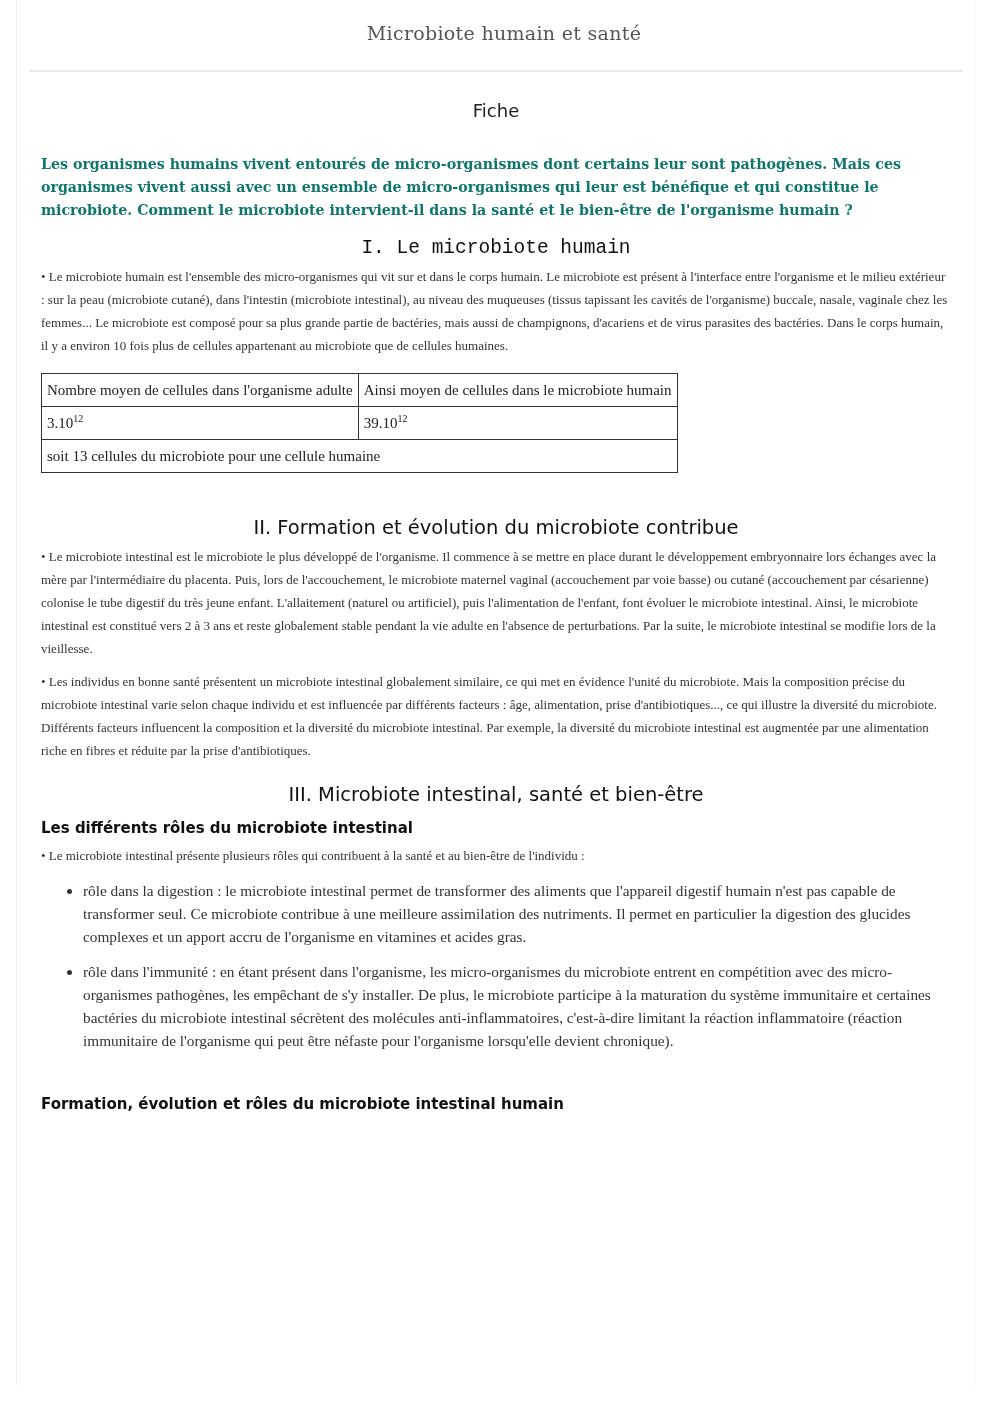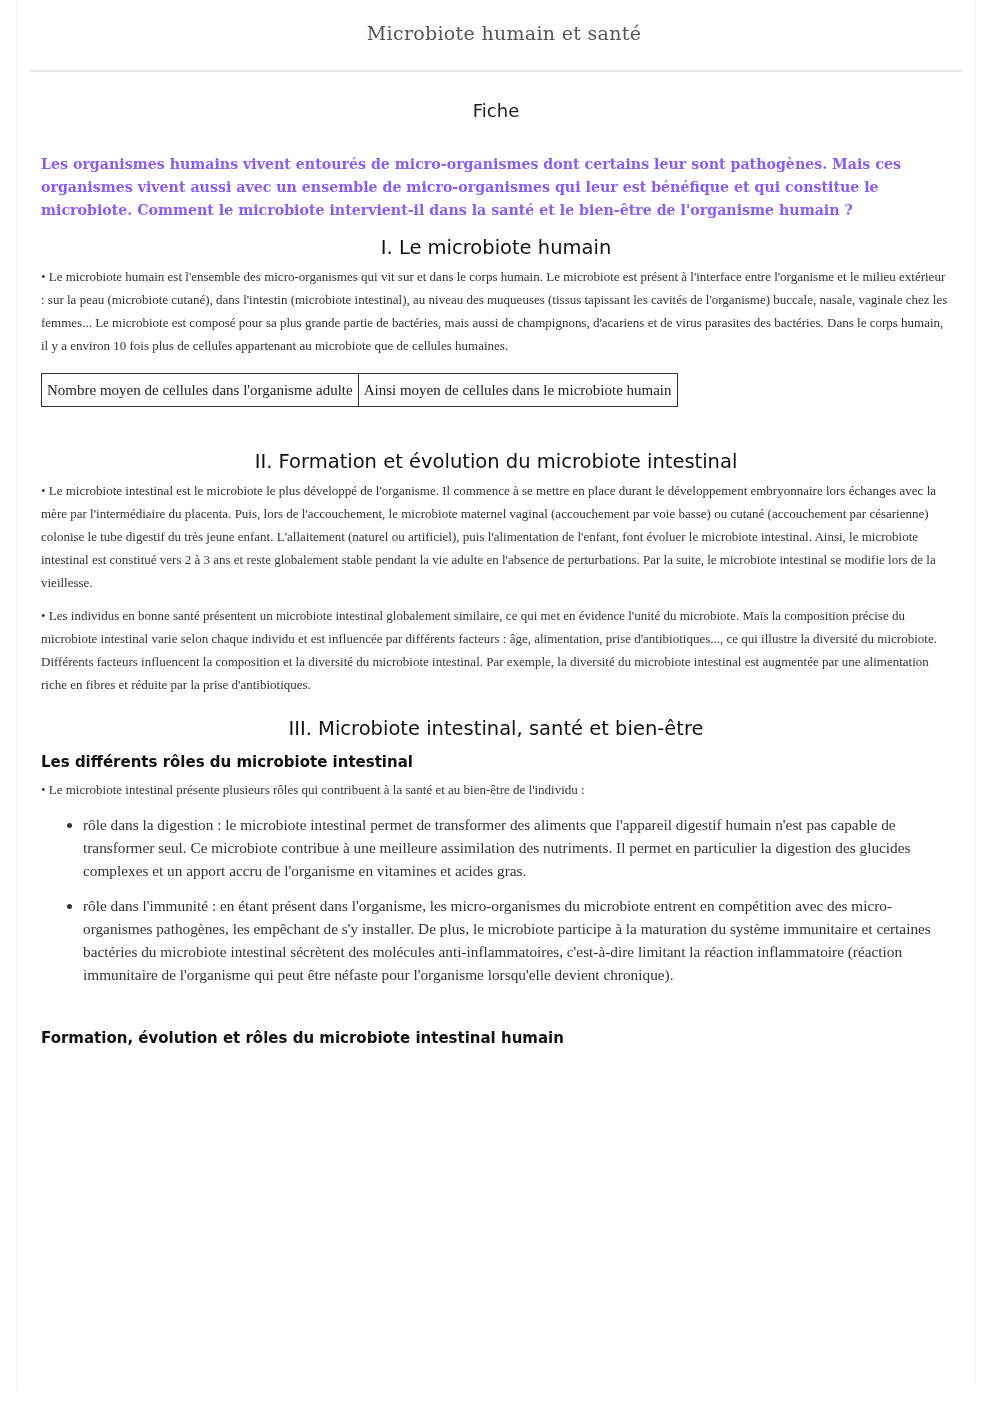--- a/index.html
+++ b/index.html
@@ -21,21 +21,21 @@
     .subtitle {
       position: absolute; left: 0; right: 0; top: 88px; text-align: center;
       font-family: "DejaVu Sans", sans-serif; font-size: 18px; color: #222; margin-top: 12px;
     }
     .content {
       position: absolute; left: 24px; width: 910px; top: 153px;
       font-family: "DejaVu Serif", serif; color: #333;
     }
     .intro {
       font-family: "DejaVu Serif", serif; font-weight: bold; font-size: 14.2px;
-      line-height: 23px; color: #8b5cf6; margin: 0;
+      line-height: 23px; color: #0f766e; margin: 0;
     }
     h2 {
       font-family: "DejaVu Sans", sans-serif; font-weight: normal; font-size: 19.5px;
       color: #111; text-align: center; margin: 0; line-height: 26px;
     }
     h3 {
       font-family: "DejaVu Sans", sans-serif; font-weight: bold; font-size: 15px;
       color: #111; text-align: left; margin: 0; line-height: 20px;
     }
     p.body {
@@ -61,33 +61,40 @@
 <body>
 
 <div class="page">
   <div class="site-title">Microbiote humain et santé</div>
   <div class="hr"></div>
   <div class="subtitle">Fiche</div>
 
   <div class="content">
     <p class="intro">Les organismes humains vivent entourés de micro-organismes dont certains leur sont pathogènes. Mais ces organismes vivent aussi avec un ensemble de micro-organismes qui leur est bénéfique et qui constitue le microbiote. Comment le microbiote intervient-il dans la santé et le bien-être de l'organisme humain ?</p>
 
-    <h2 style="margin-top:13px;">I. Le microbiote humain</h2>
+    <h2 style="margin-top:13px;font-family:Liberation Mono, monospace;">I. Le microbiote humain</h2>
     <p class="body" style="margin-top:4px;">• Le microbiote humain est l'ensemble des micro-organismes qui vit sur et dans le corps humain. Le microbiote est présent à l'interface entre l'organisme et le milieu extérieur : sur la peau (microbiote cutané), dans l'intestin (microbiote intestinal), au niveau des muqueuses (tissus tapissant les cavités de l'organisme) buccale, nasale, vaginale chez les femmes... Le microbiote est composé pour sa plus grande partie de bactéries, mais aussi de champignons, d'acariens et de virus parasites des bactéries. Dans le corps humain, il y a environ 10 fois plus de cellules appartenant au microbiote que de cellules humaines.</p>
 
     <table class="cells" style="margin-top:16px;">
       <tbody>
           <tr>
         <td>Nombre moyen de cellules dans l'organisme adulte</td>
         <td>Ainsi moyen de cellules dans le microbiote humain</td>
       </tr>
+      <tr>
+        <td><span>3.10</span><sup>12</sup></td>
+        <td><span>39.10</span><sup>12</sup></td>
+      </tr>
+      <tr>
+        <td colspan="2">soit 13 cellules du microbiote pour une cellule humaine</td>
+      </tr>
     </tbody>
       </table>
 
-    <h2 style="margin-top:42px;">II. Formation et évolution du microbiote intestinal</h2>
+    <h2 style="margin-top:42px;">II. Formation et évolution du microbiote contribue</h2>
     <p class="body" style="margin-top:4px;">• Le microbiote intestinal est le microbiote le plus développé de l'organisme. Il commence à se mettre en place durant le développement embryonnaire lors échanges avec la mère par l'intermédiaire du placenta. Puis, lors de l'accouchement, le microbiote maternel vaginal (accouchement par voie basse) ou cutané (accouchement par césarienne) colonise le tube digestif du très jeune enfant. L'allaitement (naturel ou artificiel), puis l'alimentation de l'enfant, font évoluer le microbiote intestinal. Ainsi, le microbiote intestinal est constitué vers 2 à 3 ans et reste globalement stable pendant la vie adulte en l'absence de perturbations. Par la suite, le microbiote intestinal se modifie lors de la vieillesse.</p>
     <p class="body" style="margin-top:10px;">• Les individus en bonne santé présentent un microbiote intestinal globalement similaire, ce qui met en évidence l'unité du microbiote. Mais la composition précise du microbiote intestinal varie selon chaque individu et est influencée par différents facteurs : âge, alimentation, prise d'antibiotiques..., ce qui illustre la diversité du microbiote. Différents facteurs influencent la composition et la diversité du microbiote intestinal. Par exemple, la diversité du microbiote intestinal est augmentée par une alimentation riche en fibres et réduite par la prise d'antibiotiques.</p>
 
     <h2 style="margin-top:20px;">III. Microbiote intestinal, santé et bien-être</h2>
     <h3 style="margin-top:10px;">Les différents rôles du microbiote intestinal</h3>
     <p class="body" style="margin-top:6px;">• Le microbiote intestinal présente plusieurs rôles qui contribuent à la santé et au bien-être de l'individu :</p>
     <ul class="roles">
       <li>rôle dans la digestion : le microbiote intestinal permet de transformer des aliments que l'appareil digestif humain n'est pas capable de transformer seul. Ce microbiote contribue à une meilleure assimilation des nutriments. Il permet en particulier la digestion des glucides complexes et un apport accru de l'organisme en vitamines et acides gras.</li>
       <li>rôle dans l'immunité : en étant présent dans l'organisme, les micro-organismes du microbiote entrent en compétition avec des micro-organismes pathogènes, les empêchant de s'y installer. De plus, le microbiote participe à la maturation du système immunitaire et certaines bactéries du microbiote intestinal sécrètent des molécules anti-inflammatoires, c'est-à-dire limitant la réaction inflammatoire (réaction immunitaire de l'organisme qui peut être néfaste pour l'organisme lorsqu'elle devient chronique).</li>
     </ul>

